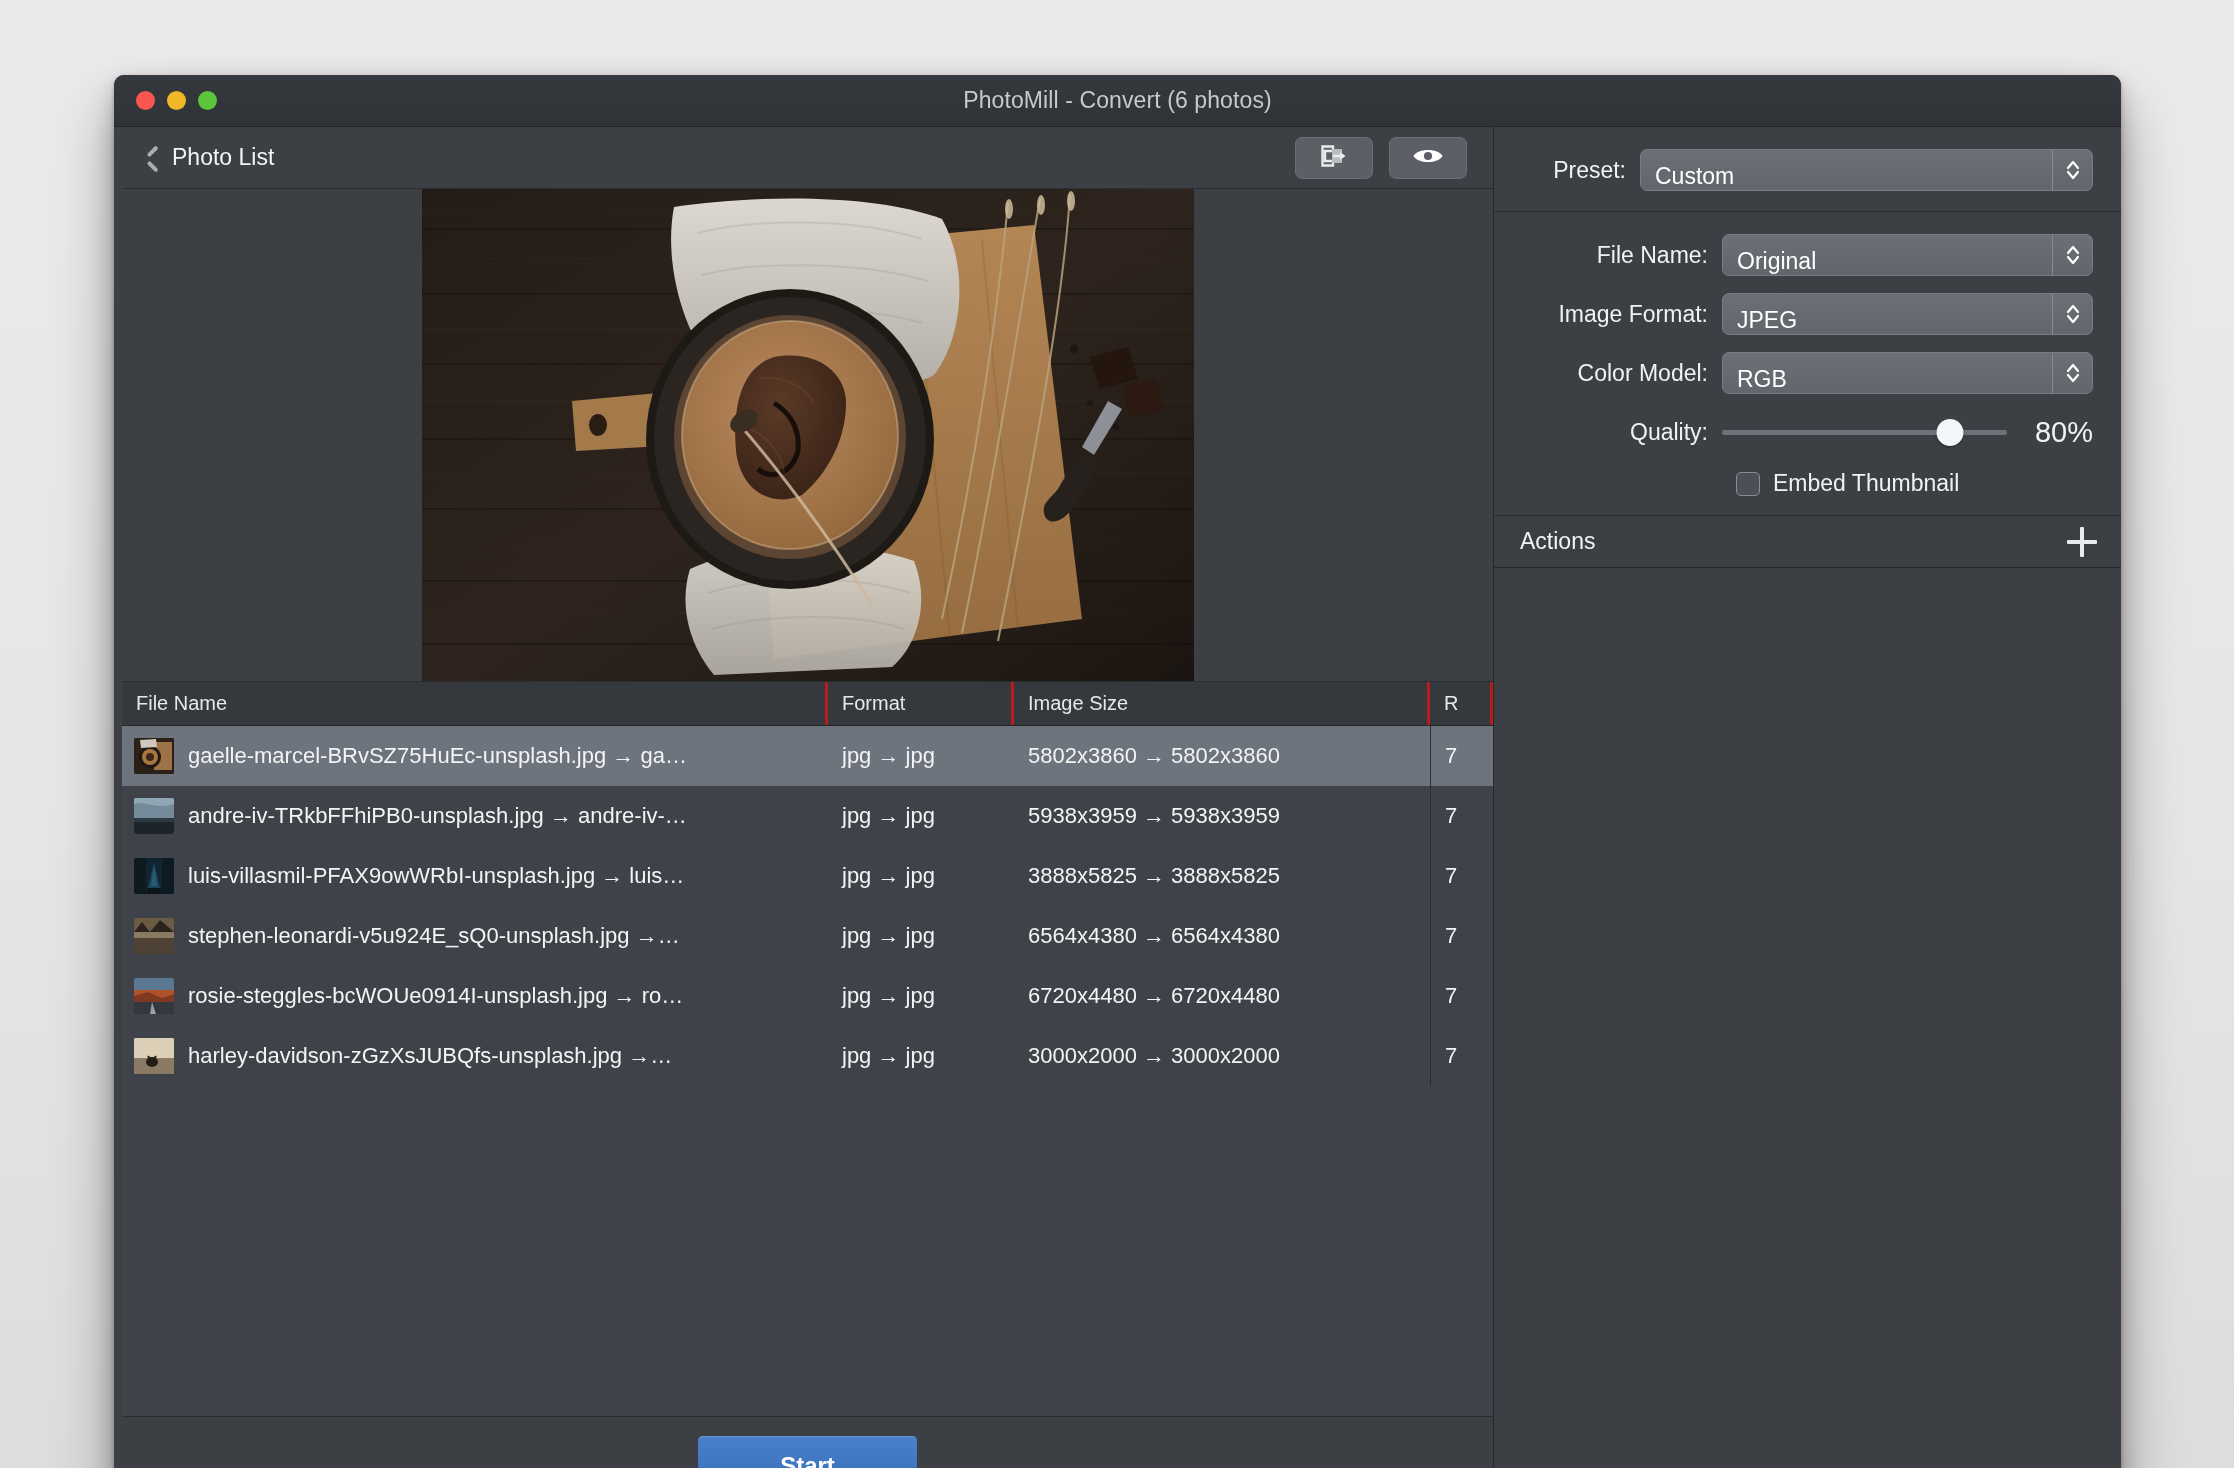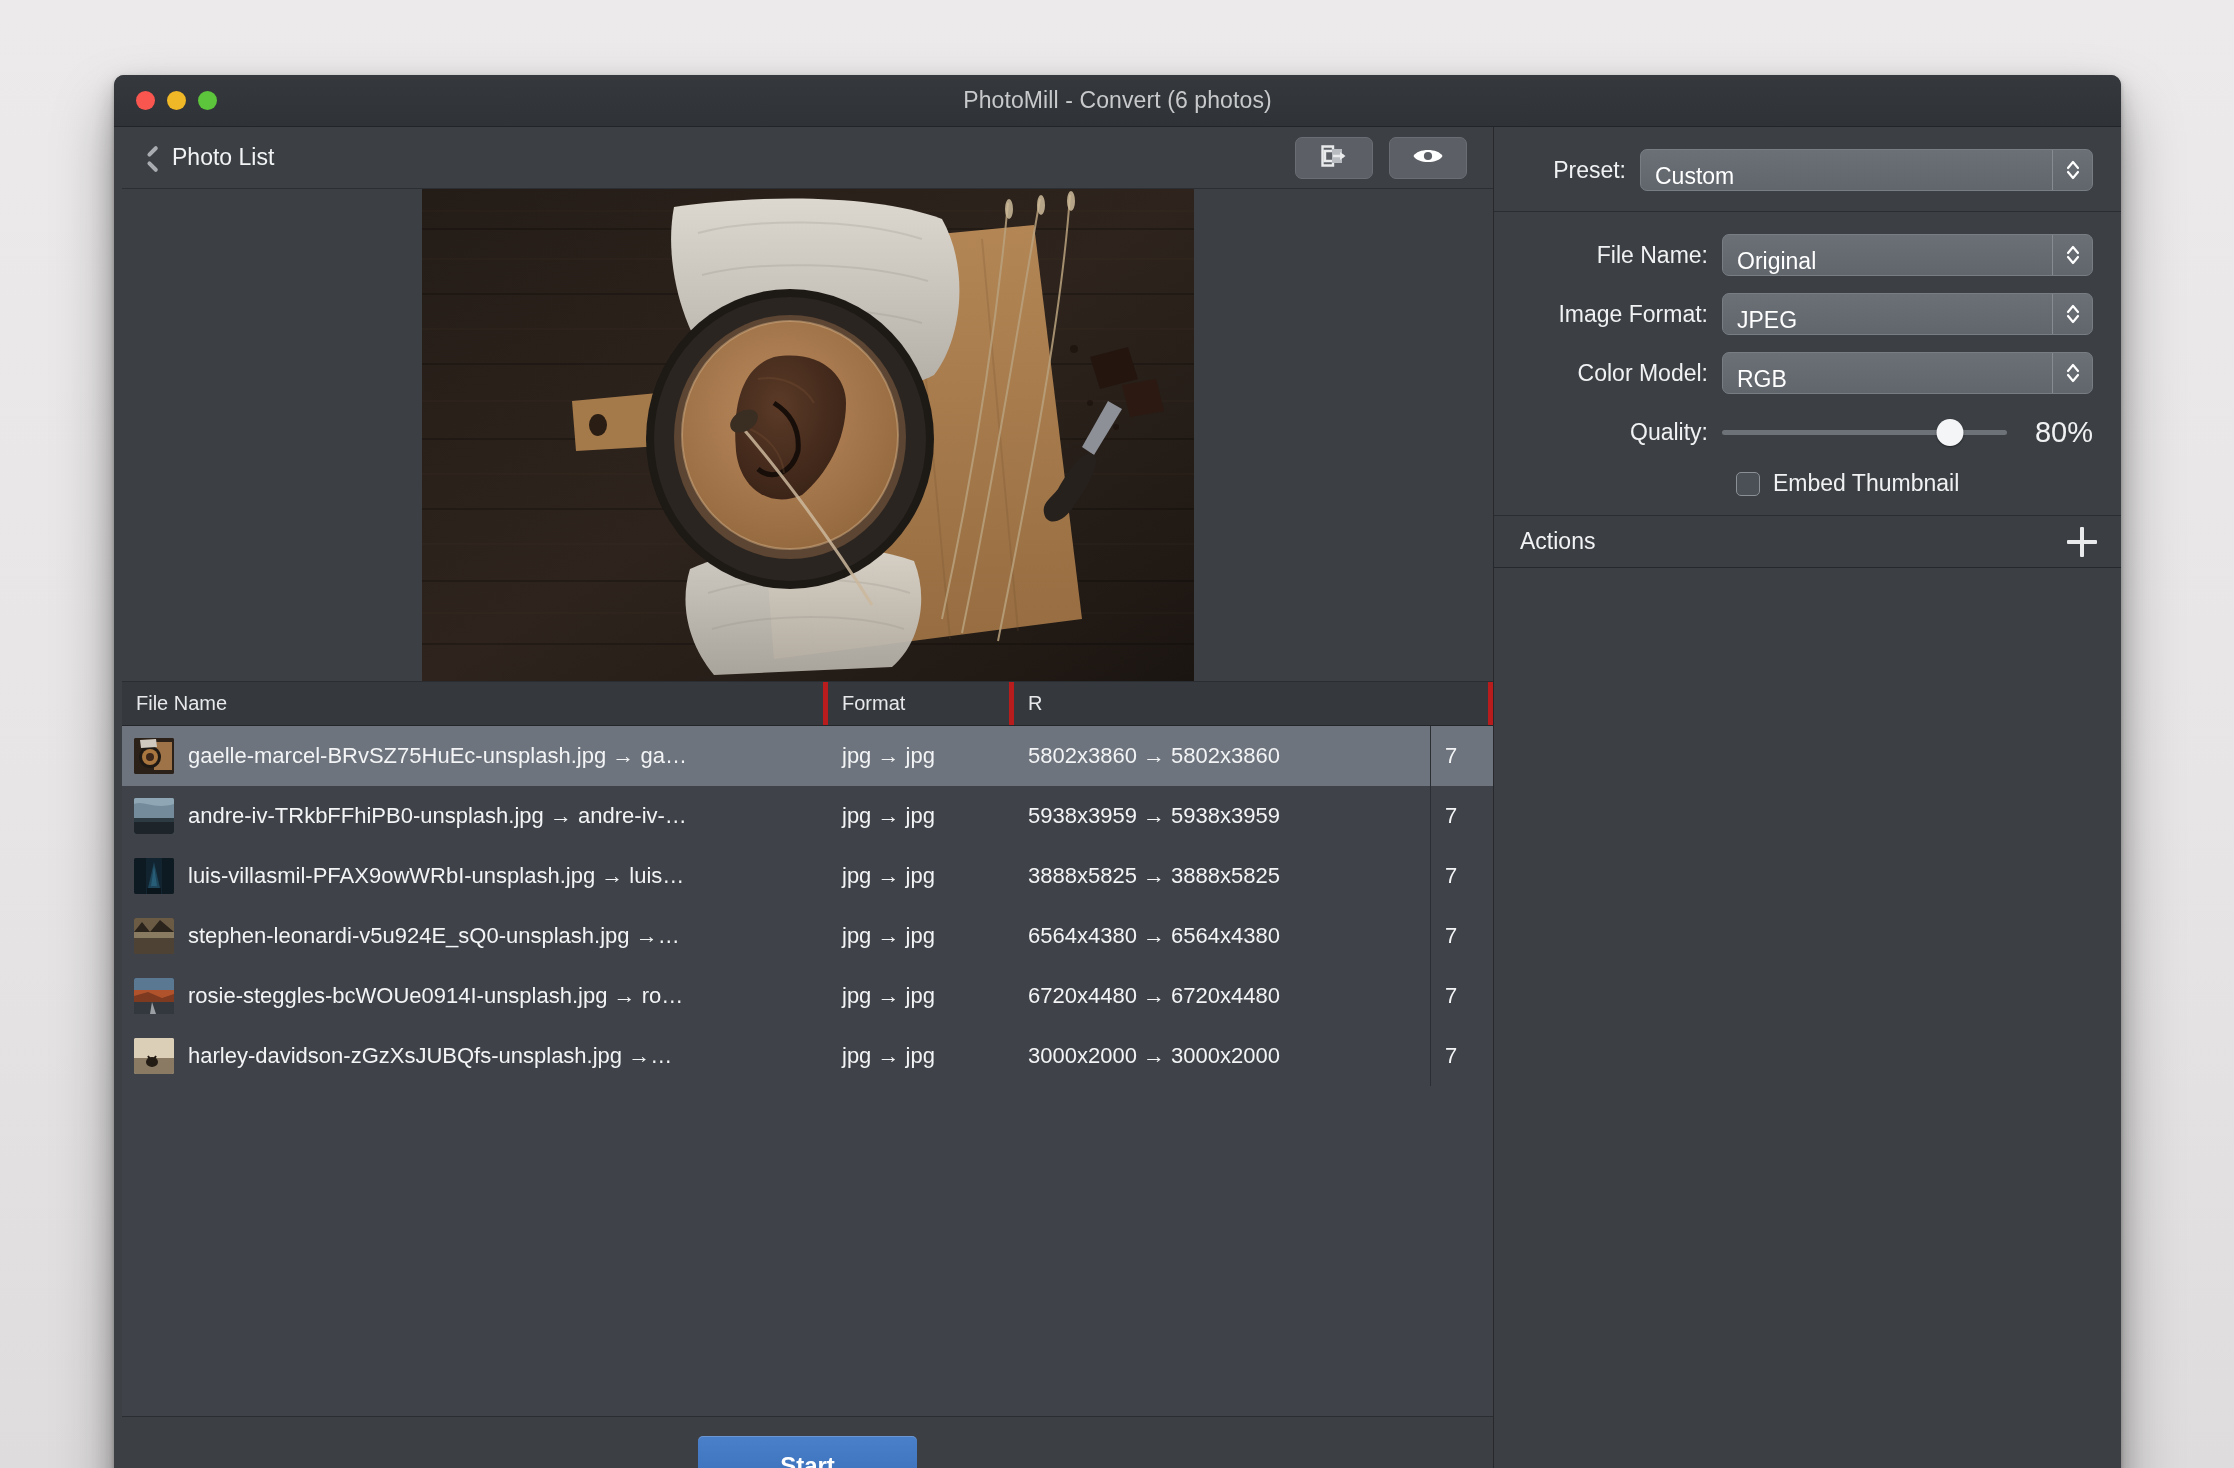--- a/index.html
+++ b/index.html
@@ -171,21 +171,21 @@
     min-height: 44px;
     background: #35383d;
     border-bottom: 1px solid #24262a;
     font-size: 20px;
     color: #e6e8ea;
   }
   .th {
     display: flex;
     align-items: center;
     padding-left: 14px;
-    border-right: 5px solid #b91c1c;
+    border-right: 3px solid #b91c1c;
     overflow: hidden;
     white-space: nowrap;
     cursor: default;
   }
   .th.c-name   { width: 706px; min-width: 706px; }
   .th.c-format { width: 186px; min-width: 186px; }
   .th.c-size   { width: 416px; min-width: 416px; }
   .th.c-res    { flex: 1; }
 
   .tbody { flex: 1; overflow: hidden; }
@@ -522,20 +522,21 @@
               <ellipse cx="587" cy="20" rx="4" ry="10"></ellipse>
             </g>
           </svg>
         </div>
       </div>
 
       <div class="table-wrap">
         <div class="thead">
           <div class="th c-name">File Name</div>
           <div class="th c-format">Format</div>
+          <div class="th c-size">Image Size</div>
           <div class="th c-res">R</div>
         </div>
         <div class="tbody">
 
           <div class="trow selected">
             <div class="td c-name">
               <span class="thumb">
                 <svg viewBox="0 0 40 36" preserveAspectRatio="none">
                   <rect width="40" height="36" fill="#2b2118"></rect>
                   <rect x="20" y="4" width="18" height="28" fill="#9d7347"></rect>

